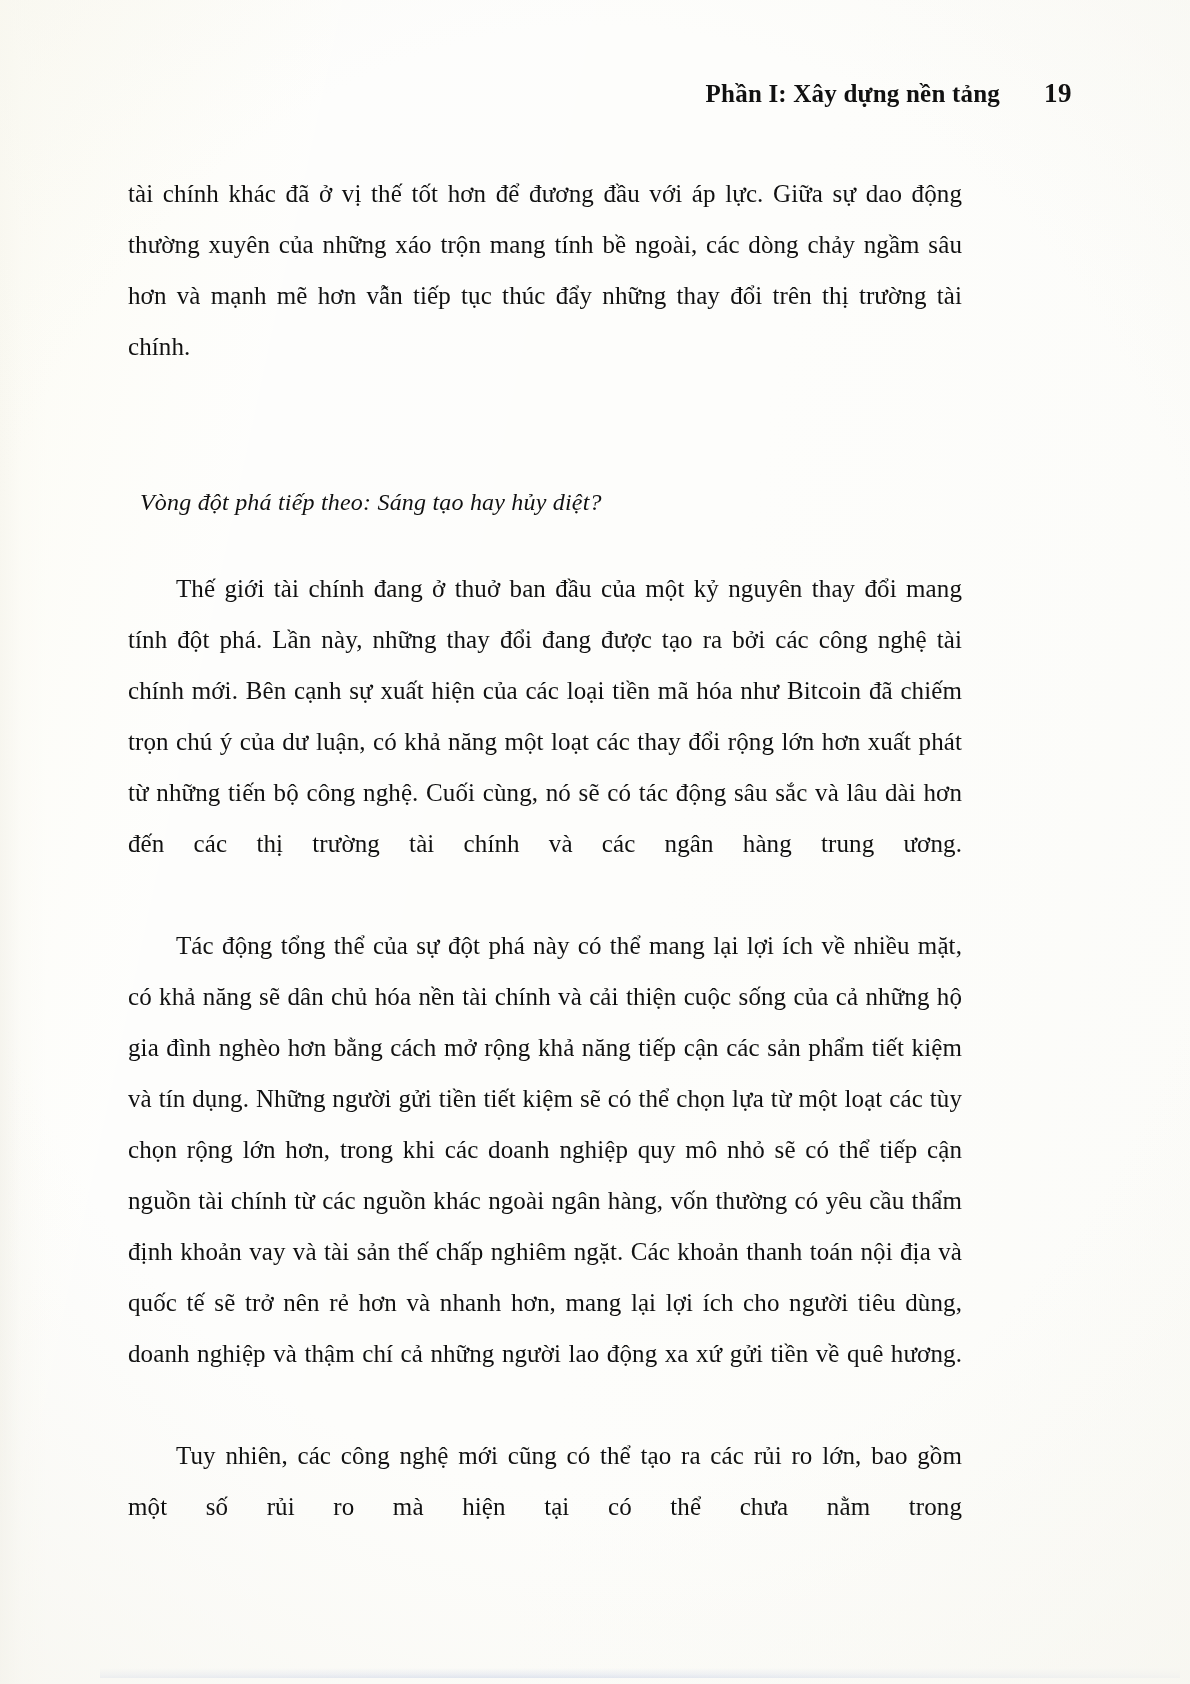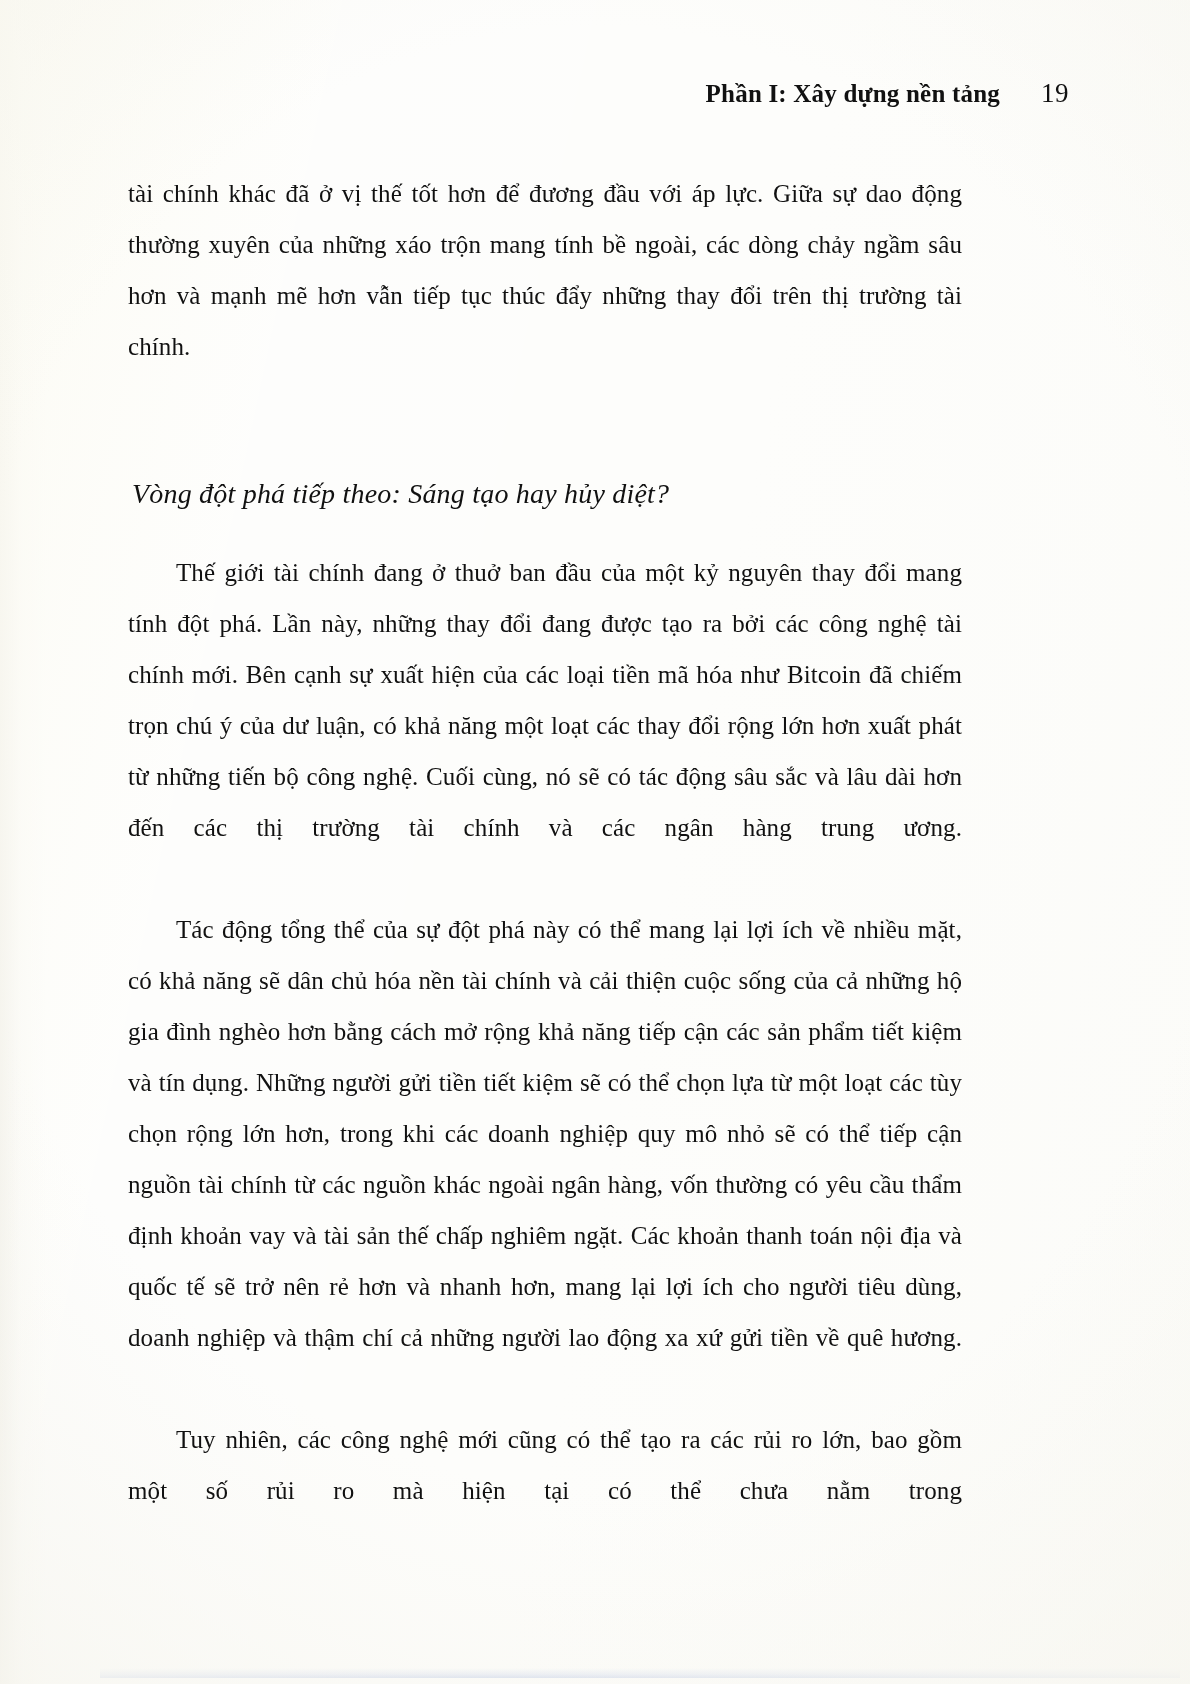--- a/index.html
+++ b/index.html
@@ -87,25 +87,25 @@
   }
 
   .running-head-title {
     font-weight: 700;
     font-size: 25px;
     letter-spacing: 0.2px;
     white-space: nowrap;
   }
 
   .running-head-folio {
-    font-weight: 400;
+    font-weight: 700;
     font-size: 27px;
     letter-spacing: 0.5px;
     min-width: 34px;
-    text-align: center;
+    text-align: right;
   }
 
   
   .textblock {
     position: absolute;
     left: 128px;
     top: 168px;
     width: 834px;
   }
 
@@ -125,23 +125,23 @@
   }
 
   
   p.para::after {
     content: "";
     display: inline-block;
     width: 100%;
   }
 
   .subhead {
-    margin: 4px;
+    margin: 12px;
     font-style: italic;
-    font-size: 28px;
+    font-size: 24px;
     line-height: 46px;
     font-weight: 400;
     letter-spacing: 0.2px;
     white-space: nowrap;
   }
 
   .gap-before-subhead { height: 44px; }
   .gap-after-subhead  { height: 26px; }
 </style>
 </head>

